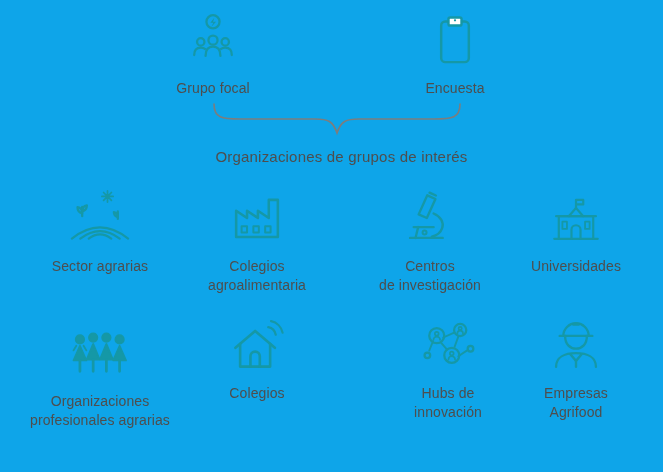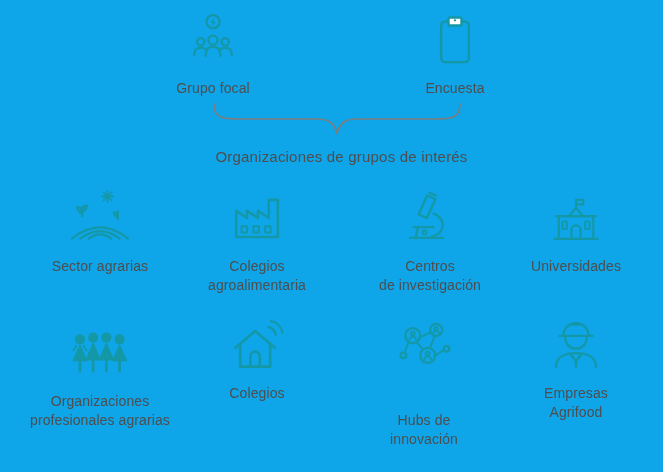--- a/index.html
+++ b/index.html
@@ -152,21 +152,21 @@
         <path d="M9 35 L30 17 L51 35"></path>
         <path d="M14 31 V55 h32 V31"></path>
         <path d="M25 55 v-11 a5 5 0 0 1 10 0 v11"></path>
         <path d="M44 13 c4 .8 7.2 4 8 8" stroke-width="2.4"></path>
         <path d="M47 6.5 c6.2 1.3 11 6.2 12.3 12.3" stroke-width="2.4"></path>
       </svg>
     </span>
     <span class="label">Colegios</span>
   </div>
 
-  <div class="cell" style="left:339px;top:315px;width:170px;gap:27px;">
+  <div class="cell" style="left:363px;top:315px;width:170px;">
     <span class="icon">
       <svg width="60" height="60" viewBox="0 0 64 64" stroke-width="2.4">
         <path d="M27 24 L38 19 M43 23 L39 34 M25 30 L31 37 M43 44 L52 38 M16 28 L12 38" stroke-width="2"></path>
         <circle cx="20" cy="22" r="8"></circle>
         <circle cx="45" cy="16" r="6.5"></circle>
         <circle cx="36" cy="43" r="8"></circle>
         <circle cx="10" cy="43" r="3"></circle>
         <circle cx="56" cy="36" r="3"></circle>
         <g stroke-width="1.8">
           <circle cx="20" cy="20" r="2"></circle>

